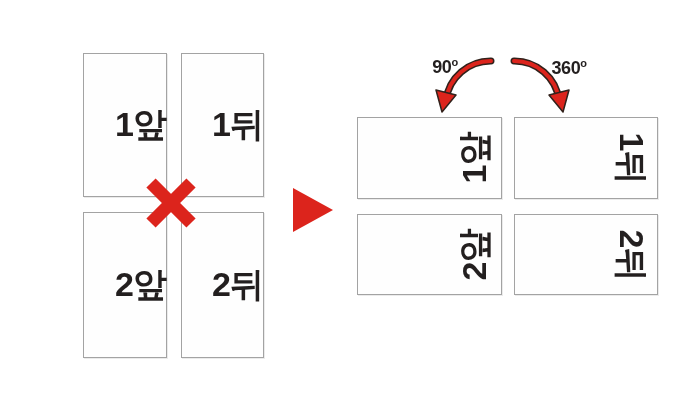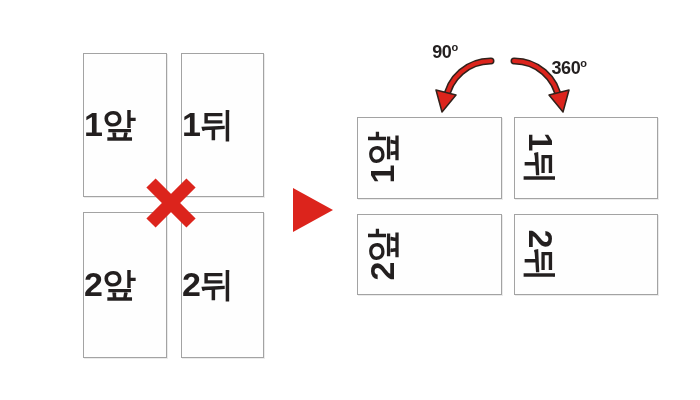--- a/index.html
+++ b/index.html
@@ -2,21 +2,21 @@
 <html><head>
 <meta charset="utf-8">
 <style>
   html,body{margin:0;padding:0;background:#ffffff;}
   .stage{
     position:relative;width:700px;height:400px;background:#ffffff;overflow:hidden;
     font-family:"Liberation Sans","DejaVu Sans",sans-serif;
   }
   .card{
     position:absolute;background:#fefefe;border:1px solid #a3a3a3;
-    display:flex;align-items:center;justify-content:flex-start;
+    display:flex;align-items:center;justify-content:flex-end;
     box-shadow:1px 1px 0 rgba(0,0,0,0.08);
     box-sizing:border-box;
   }
   .card .lbl{
     font-weight:bold;font-size:34px;color:#231f1f;letter-spacing:-1px;white-space:nowrap;
   }
   .rot-ccw .lbl{transform:rotate(-90deg);}
   .rot-cw  .lbl{transform:rotate(90deg);}
   .deg-label{
     position:absolute;font-weight:bold;font-size:18px;color:#231f1f;
@@ -45,21 +45,21 @@
 
   <svg style="left:145px;top:177px;" width="52" height="52" viewBox="0 0 52 52">
     <line x1="6" y1="6" x2="46" y2="46" stroke="#dc241c" stroke-width="13"></line>
     <line x1="46" y1="6" x2="6" y2="46" stroke="#dc241c" stroke-width="13"></line>
   </svg>
 
   <svg style="left:293px;top:188px;" width="40" height="44" viewBox="0 0 40 44">
     <polygon points="0,0 40,22 0,44" fill="#dc241c"></polygon>
   </svg>
 
-  <div class="deg-label" style="left:425px;top:38px;width:40px;"><span>90</span><sup>o</sup></div>
+  <div class="deg-label" style="left:425px;top:53px;width:40px;"><span>90</span><sup>o</sup></div>
   <div class="deg-label" style="left:546px;top:54px;width:46px;"><span>360</span><sup>o</sup></div>
 
   <svg style="left:425px;top:48px;" width="180" height="70" viewBox="0 0 180 70">
 
     <g>
       <path d="M 66 13 A 45 45 0 0 0 21 52" fill="none" stroke="#31211b" stroke-width="7" stroke-linecap="round"></path>
       <path d="M 66 13 A 45 45 0 0 0 21 52" fill="none" stroke="#dc241c" stroke-width="4" stroke-linecap="round"></path>
       <polygon points="11,42 31,47 17,64" fill="#dc241c" stroke="#31211b" stroke-width="1.5" stroke-linejoin="round"></polygon>
     </g>
 

